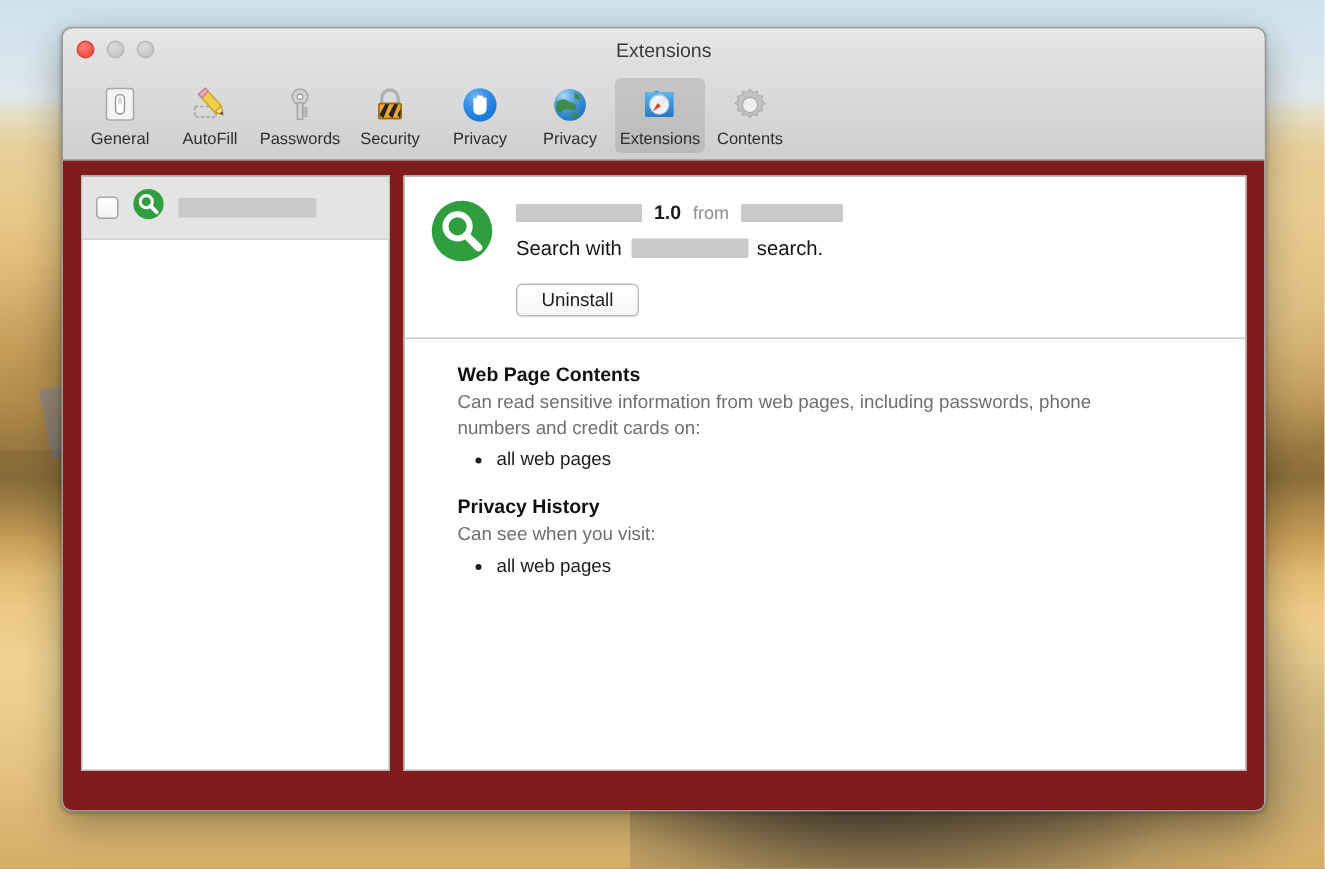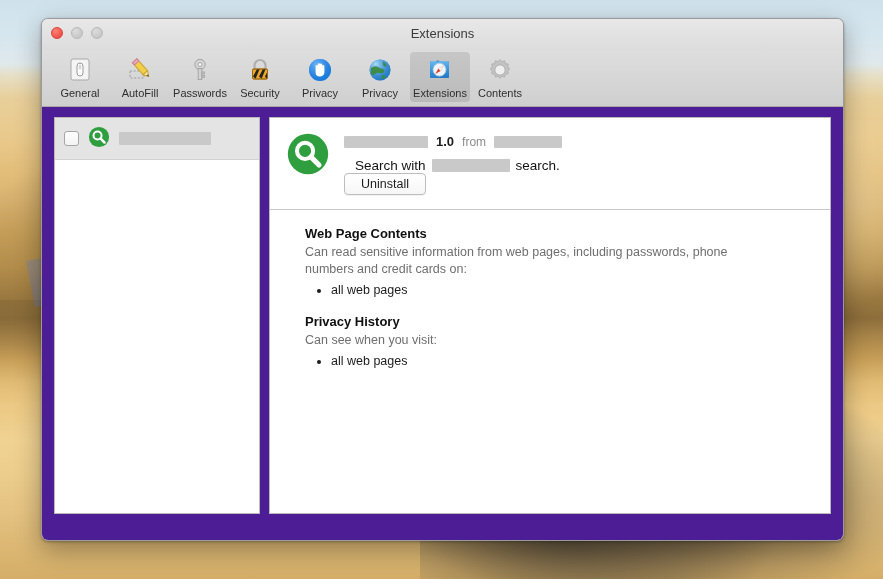--- a/index.html
+++ b/index.html
@@ -143,21 +143,21 @@
     white-space: nowrap;
   }
 
   
   #body {
     flex: 1 1 auto;
     display: flex;
     padding: 10px 12px 26px 12px;
     gap: 9px;
     box-sizing: border-box;
-    background: #4c1d95;
+    background: #7f1d1d;
   }
   #sidebar {
     width: 206px;
     background: #ffffff;
     border: 1px solid #b9b9b9;
     box-sizing: border-box;
     overflow: hidden;
   }
   .ext-row {
     height: 42px;
@@ -199,23 +199,23 @@
     border-bottom: 1px solid #c8c8c8;
   }
   #detail-head .txtcol { flex: 1 1 auto; padding-top: 2px; }
   .title-line {
     display: flex; align-items: center; gap: 8px;
     font-size: 13px;
     margin-bottom: 9px;
   }
   .ver { font-weight: bold; color: #1c1c1c; font-size: 13px; }
   .fromword { color: #8d8d8d; font-size: 12px; }
-  .desc-line { font-size: 13.5px; color: #141414; display: flex; align-items: center; gap: 6px; margin-left: 11px; }
+  .desc-line { font-size: 13.5px; color: #141414; display: flex; align-items: center; gap: 6px; }
   .btn {
-    margin-top: 0;
+    margin-top: 16px;
     display: inline-block;
     font-size: 12.5px;
     color: #1d1d1d;
     padding: 3px 16px;
     border: 1px solid #bdbdbd;
     border-radius: 4px;
     background: linear-gradient(180deg,#ffffff,#f6f6f6);
     box-shadow: 0 1px 0 rgba(0,0,0,0.05);
   }
 

